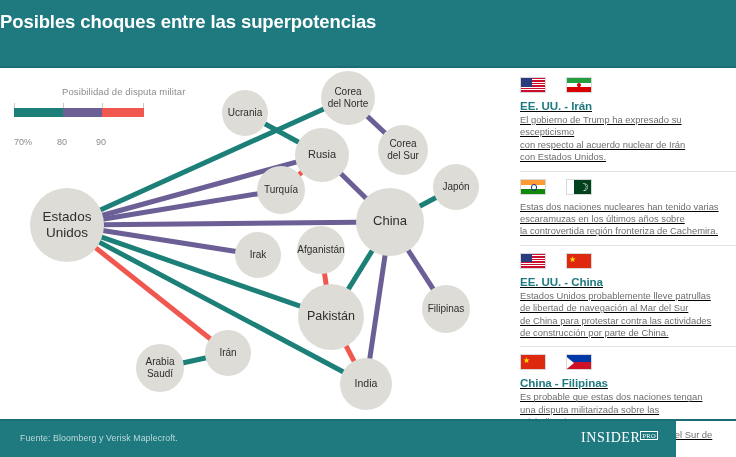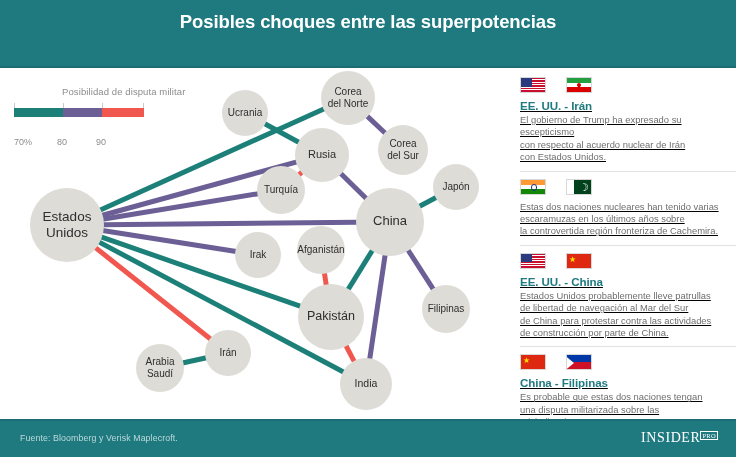--- a/index.html
+++ b/index.html
@@ -13,21 +13,21 @@
     position: relative;
     width: 736px; height: 457px;
     background: #ffffff;
   }
 
   
   #header {
     position: absolute; left: 0; top: 0;
     width: 736px; height: 68px;
     background: #1f7a80;
-    text-align: center;
+    text-align: left;
   }
   #header-title {
     margin-top: 11px;
     font-size: 18.5px;
     font-weight: bold;
     color: #ffffff;
     letter-spacing: -0.1px;
   }
   #header-subtitle {
     margin-top: 5px;
@@ -99,21 +99,21 @@
   .flag-cn { background: #de2910; }
   .flag-cn::after { content:"\2605"; position:absolute; left:2px; top:-2px;
       color:#ffde00; font-size:8px; line-height:16px; }
   .flag-ph { background: linear-gradient(to bottom, #0038a8 0 50%, #ce1126 50% 100%); }
   .flag-ph::after { content:""; position:absolute; left:-4px; top:-1px;
       width:0; height:0; border-left:11px solid #ffffff;
       border-top:9px solid transparent; border-bottom:9px solid transparent; }
 
   
   #footer {
-    position: absolute; left: 0; bottom: 0; width: 736px; height: 38px;
+    position: absolute; left: 0; bottom: 0; width: 676px; height: 38px;
     background: #1f7a80;
   }
   #footer-rule { position: absolute; left: 0; top: 0; width: 736px; height: 2px; background: #1a6d72; }
   #footer-source {
     position: absolute; left: 20px; top: 14px;
     font-size: 8.8px; color: #bcd9da; letter-spacing: .1px;
   }
   #footer-logo {
     position: absolute; right: 18px; top: 11px;
     font-family: "Liberation Serif", serif;

